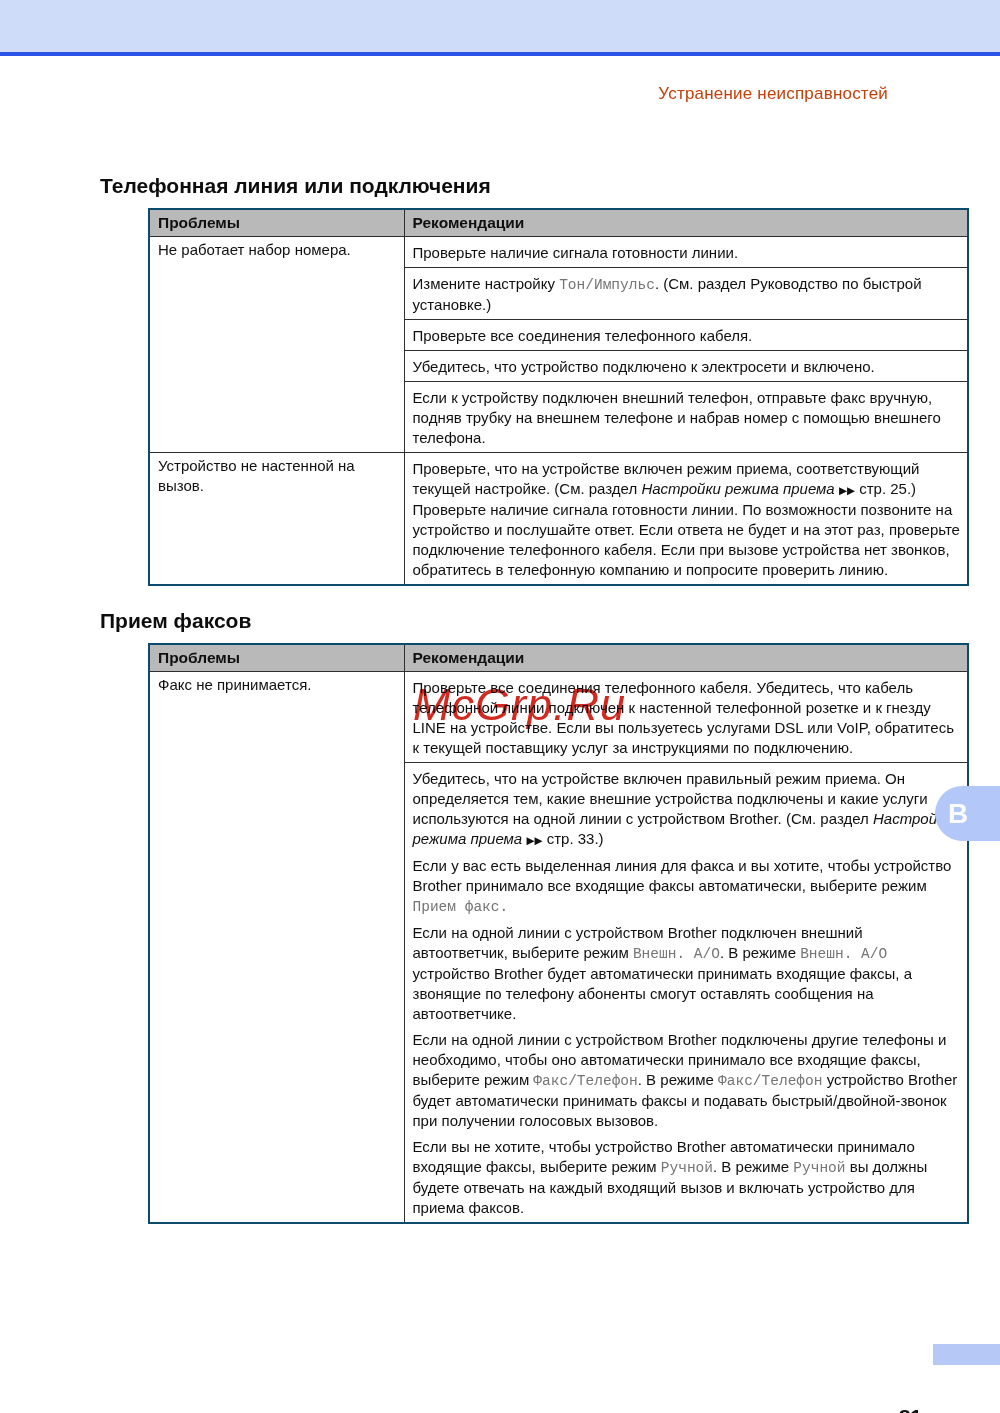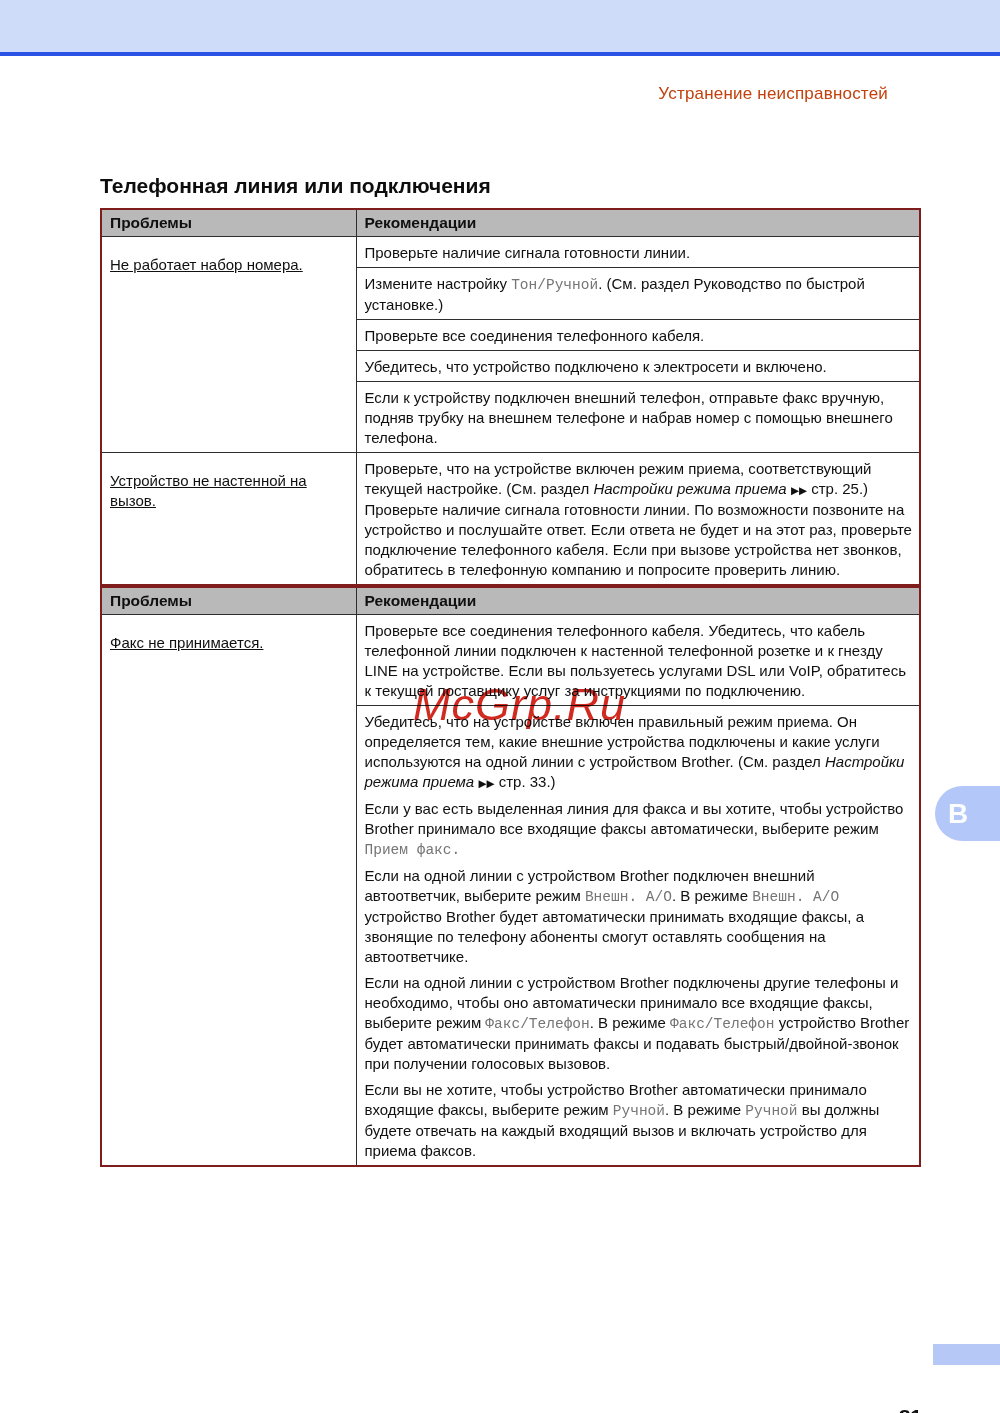--- a/index.html
+++ b/index.html
@@ -28,34 +28,35 @@
   .content{
     position:absolute;left:100px;top:173px;width:821px;
   }
   .section-title{
     font-size:21px;font-weight:bold;color:#0d0d0d;
     margin:0 0 9px 0;line-height:26px;
   }
   .section + .section .section-title{margin-top:22px;}
   table.ts-table{
     border-collapse:collapse;width:821px;table-layout:fixed;
-    border:2px solid #7f1d1d;
+    border:2px solid #0c4a6e;
+    margin-left:48px;
   }
   table.ts-table th, table.ts-table td{
     border:1px solid #2e2e2e;
     text-align:left;vertical-align:top;
     font-size:15px;line-height:20px;
   }
   table.ts-table th{
     background:#b9b9b9;
     font-size:15.5px;font-weight:bold;
     padding:3px 8px;
   }
   col.c-problem{width:255px;}
-  td.problem-cell{padding:18px 8px;text-decoration:underline;}
+  td.problem-cell{padding:3px 8px;}
   td.rec-cell{padding:6px 6px 4px 8px;}
   td.rec-cell p{margin:0;}
   td.rec-cell p + p{margin-top:6px;}
   .run-m{
     font-family:"Liberation Mono","DejaVu Sans Mono",monospace;
     color:#757575;font-size:14.5px;
   }
   .run-i{font-style:italic;}
   .run-a{
     font-family:"DejaVu Sans",sans-serif;
@@ -116,21 +117,21 @@
         </thead>
         <tbody>
           <tr>
             <td class="problem-cell" rowspan="5">Не работает набор номера.</td>
             <td class="rec-cell">
               <p><span class="run-t">Проверьте наличие сигнала готовности линии.</span></p>
             </td>
           </tr>
           <tr>
             <td class="rec-cell">
-              <p><span class="run-t">Измените настройку </span><span class="run-m">Тон/Ручной</span><span class="run-t">. (См. раздел Руководство по быстрой установке.)</span></p>
+              <p><span class="run-t">Измените настройку </span><span class="run-m">Тон/Импульс</span><span class="run-t">. (См. раздел Руководство по быстрой установке.)</span></p>
             </td>
           </tr>
           <tr>
             <td class="rec-cell">
               <p><span class="run-t">Проверьте все соединения телефонного кабеля.</span></p>
             </td>
           </tr>
           <tr>
             <td class="rec-cell">
               <p><span class="run-t">Убедитесь, что устройство подключено к электросети и включено.</span></p>
@@ -144,20 +145,21 @@
           <tr>
             <td class="problem-cell" rowspan="1">Устройство не настенной на вызов.</td>
             <td class="rec-cell">
               <p><span class="run-t">Проверьте, что на устройстве включен режим приема, соответствующий текущей настройке. (См. раздел </span><span class="run-i">Настройки режима приема</span><span class="run-t"> </span><span class="run-a">▶▶</span><span class="run-t"> стр. 25.) Проверьте наличие сигнала готовности линии. По возможности позвоните на устройство и послушайте ответ. Если ответа не будет и на этот раз, проверьте подключение телефонного кабеля. Если при вызове устройства нет звонков, обратитесь в телефонную компанию и попросите проверить линию.</span></p>
             </td>
           </tr>
         </tbody>
       </table>
     </section>
     <section class="section">
+      <h2 class="section-title">Прием факсов</h2>
       <table class="ts-table">
         <colgroup>
           <col class="c-problem">
           <col class="c-rec">
         </colgroup>
         <thead>
           <tr>
             <th>Проблемы</th>
             <th>Рекомендации</th>
           </tr>

